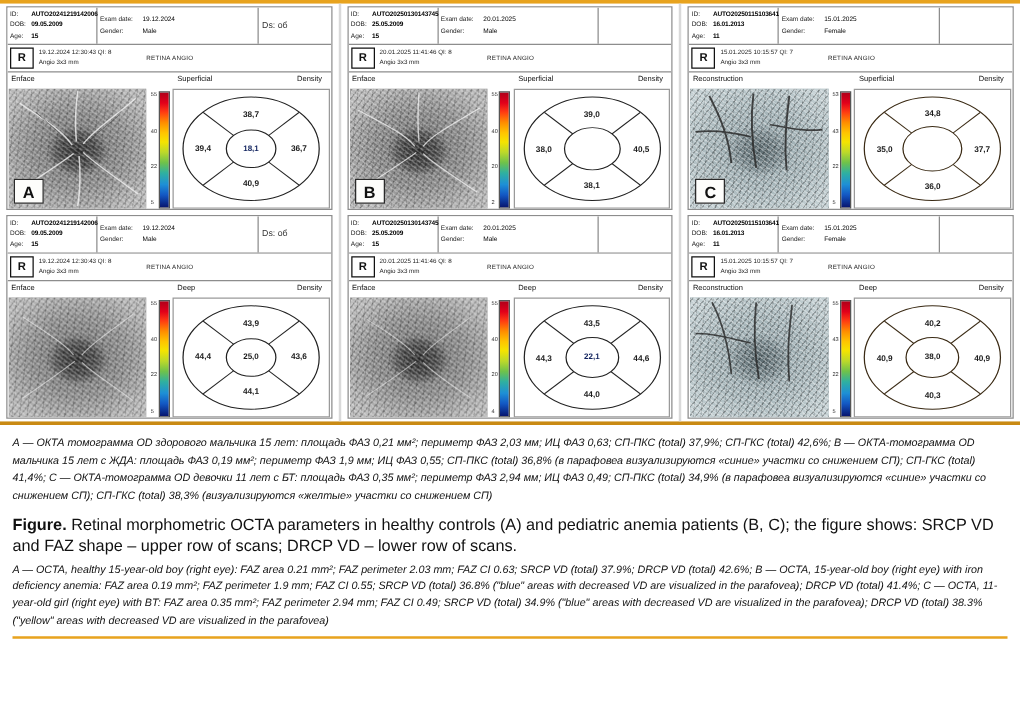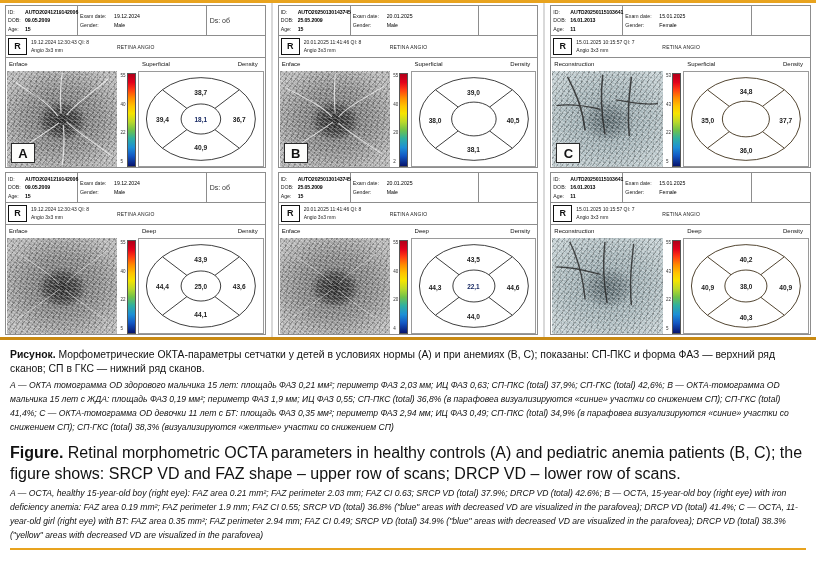--- a/index.html
+++ b/index.html
@@ -250,21 +250,21 @@
   .cap-ru-head{
     font-size:10.4px;line-height:1.34;
     color:#111;margin:0 0 3px 0;
   }
   .cap-ru-head b{font-weight:bold;}
   .cap-ru-body{
     font-size:8.6px;line-height:1.62;font-style:italic;color:#111;
     margin:0 0 7px 0;text-align:left;
   }
   .cap-en-head{
-    font-size:16px;line-height:1.34;color:#111;margin:0 0 3px 0;
+    font-size:13px;line-height:1.34;color:#111;margin:0 0 3px 0;
   }
   .cap-en-body{
     font-size:8.6px;line-height:1.62;font-style:italic;color:#111;margin:0;
   }
   .rule-bottom{
     margin-top:5px;
     border-top:2px solid #e8a31e;
     width:796px;
   }
 </style>
@@ -882,20 +882,19 @@
               <div class="dlabel ctr" style="left:50%;top:50%;">38,0</div>
             </div>
           </div>
         </div>
       </div>
     </div>
 
   </div>
 
   <div class="caption">
-    <p class="cap-ru-head"><b>Рисунок.</b><span> Морфометрические ОКТА-параметры сетчатки у детей в условиях нормы (А) и при анемиях (В, С); показаны: СП-ПКС и форма ФАЗ — верхний ряд сканов; СП в ГКС — нижний ряд сканов.</span></p>
     <p class="cap-ru-body">А — ОКТА томограмма OD здорового мальчика 15 лет: площадь ФАЗ 0,21 мм²; периметр ФАЗ 2,03 мм; ИЦ ФАЗ 0,63; СП-ПКС (total) 37,9%; СП-ГКС (total) 42,6%; В — ОКТА-томограмма OD мальчика 15 лет с ЖДА: площадь ФАЗ 0,19 мм²; периметр ФАЗ 1,9 мм; ИЦ ФАЗ 0,55; СП-ПКС (total) 36,8% (в парафовеа визуализируются «синие» участки со снижением СП); СП-ГКС (total) 41,4%; С — ОКТА-томограмма OD девочки 11 лет с БТ: площадь ФАЗ 0,35 мм²; периметр ФАЗ 2,94 мм; ИЦ ФАЗ 0,49; СП-ПКС (total) 34,9% (в парафовеа визуализируются «синие» участки со снижением СП); СП-ГКС (total) 38,3% (визуализируются «желтые» участки со снижением СП)</p>
     <p class="cap-en-head"><b>Figure.</b><span> Retinal morphometric OCTA parameters in healthy controls (A) and pediatric anemia patients (B, C); the figure shows: SRCP VD and FAZ shape – upper row of scans; DRCP VD – lower row of scans.</span></p>
     <p class="cap-en-body">A — OCTA, healthy 15-year-old boy (right eye): FAZ area 0.21 mm²; FAZ perimeter 2.03 mm; FAZ CI 0.63; SRCP VD (total) 37.9%; DRCP VD (total) 42.6%; B — OCTA, 15-year-old boy (right eye) with iron deficiency anemia: FAZ area 0.19 mm²; FAZ perimeter 1.9 mm; FAZ CI 0.55; SRCP VD (total) 36.8% ("blue" areas with decreased VD are visualized in the parafovea); DRCP VD (total) 41.4%; C — OCTA, 11-year-old girl (right eye) with BT: FAZ area 0.35 mm²; FAZ perimeter 2.94 mm; FAZ CI 0.49; SRCP VD (total) 34.9% ("blue" areas with decreased VD are visualized in the parafovea); DRCP VD (total) 38.3% ("yellow" areas with decreased VD are visualized in the parafovea)</p>
     <div class="rule-bottom"></div>
   </div>
 
 </div>
 
 </body></html>

